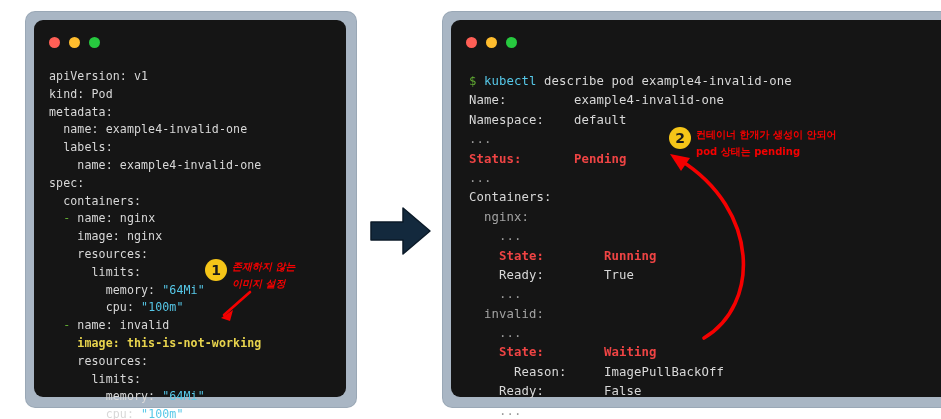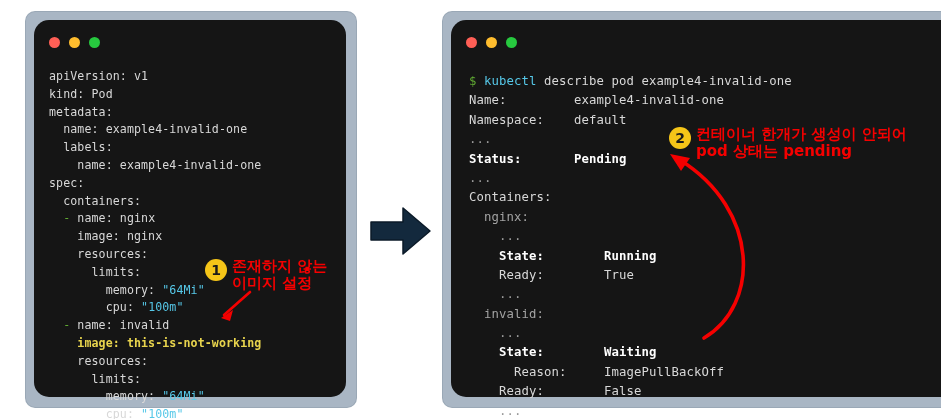--- a/index.html
+++ b/index.html
@@ -25,21 +25,21 @@
   .frame-left  { left: 26px;  top: 12px; width: 330px; height: 395px; }
   .frame-right { left: 443px; top: 12px; width: 551px; height: 395px; }
 
   .terminal {
     position: absolute;
     left: 8px;
     top: 8px;
     right: 10px;
     bottom: 10px;
     background: #151515;
-    border-radius: 15px;
+    border-radius: 9px;
   }
 
   
   .dots {
     position: absolute;
     left: 15px;
     top: 17px;
     display: flex;
     gap: 9px;
   }
@@ -64,21 +64,21 @@
     left: 18px;
     top: 52px;
     font-size: 12.3px;
     line-height: 19.4px;
   }
   .ln { display: block; height: 17.8px; }
   .code-right .ln { height: 19.4px; }
 
   .c-white  { color: #d8d8d8; }
   .c-cyan   { color: #56c8e8; }
-  .c-yellow { color: #ffffff; font-weight: bold; }
+  .c-yellow { color: #ef4444; font-weight: bold; }
   .c-yellow-plain { color: #e8d44d; font-weight: bold; }
   .c-green  { color: #5fa832; }
   .c-red    { color: #a3a3a3; }
   .c-dim    { color: #9a9a9a; }
 
   
   .block-arrow {
     position: absolute;
     left: 370px;
     top: 205px;
@@ -103,27 +103,27 @@
     line-height: 1;
     z-index: 5;
   }
   .badge-1 { left: 205px; top: 259px; }
   .badge-2 { left: 669px; top: 127px; }
 
   .note {
     position: absolute;
     color: #f50000;
     font-family: "DejaVu Sans", "Liberation Sans", sans-serif;
-    font-size: 15px;
+    font-size: 10px;
     font-weight: bold;
     line-height: 17px;
     white-space: pre-line;
     z-index: 5;
   }
-  .note-1 { left: 232px; top: 258px; }
+  .note-1 { left: 232px; top: 258px; font-style: italic; }
   .note-2 { left: 696px; top: 126px; }
 
   .svg-overlay {
     position: absolute;
     left: 0; top: 0;
     width: 941px; height: 419px;
     pointer-events: none;
     z-index: 4;
   }
 </style>

